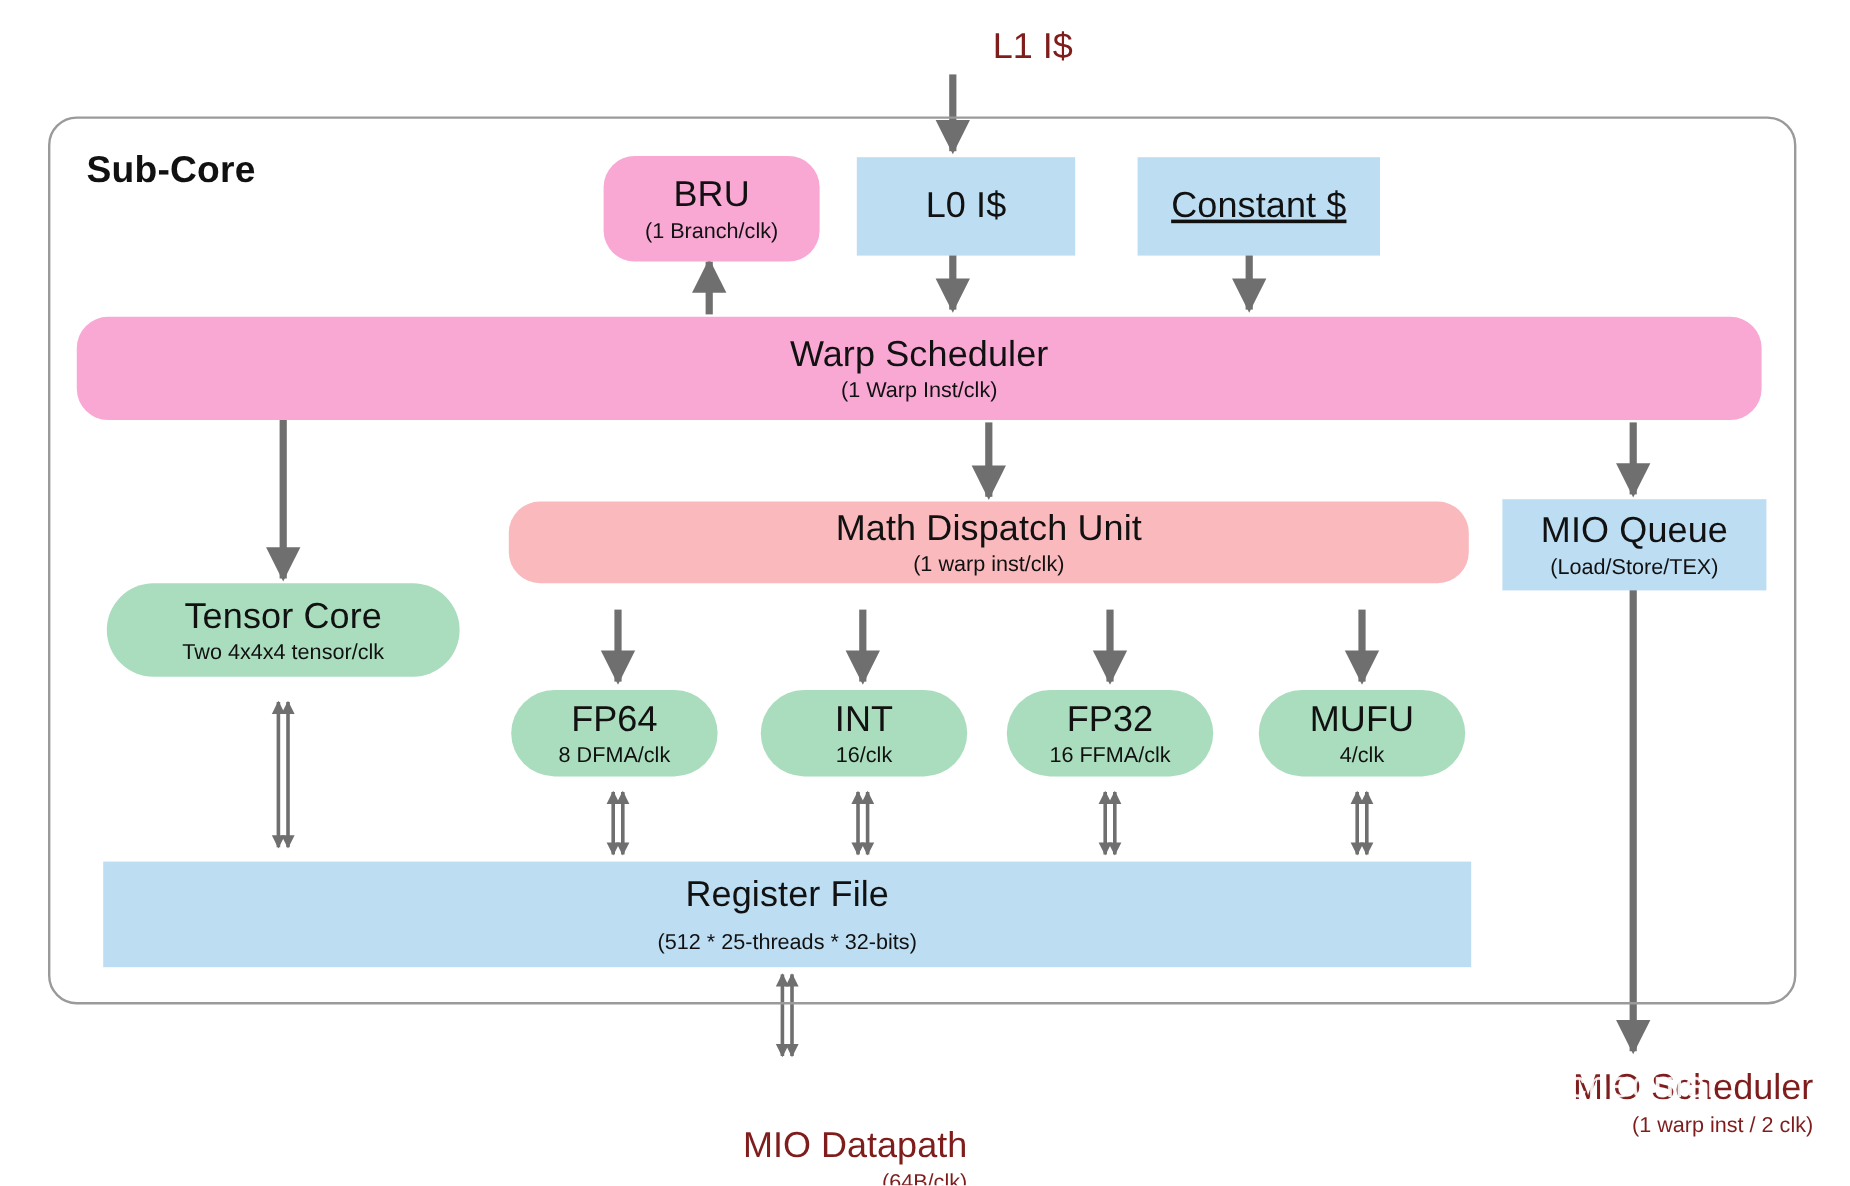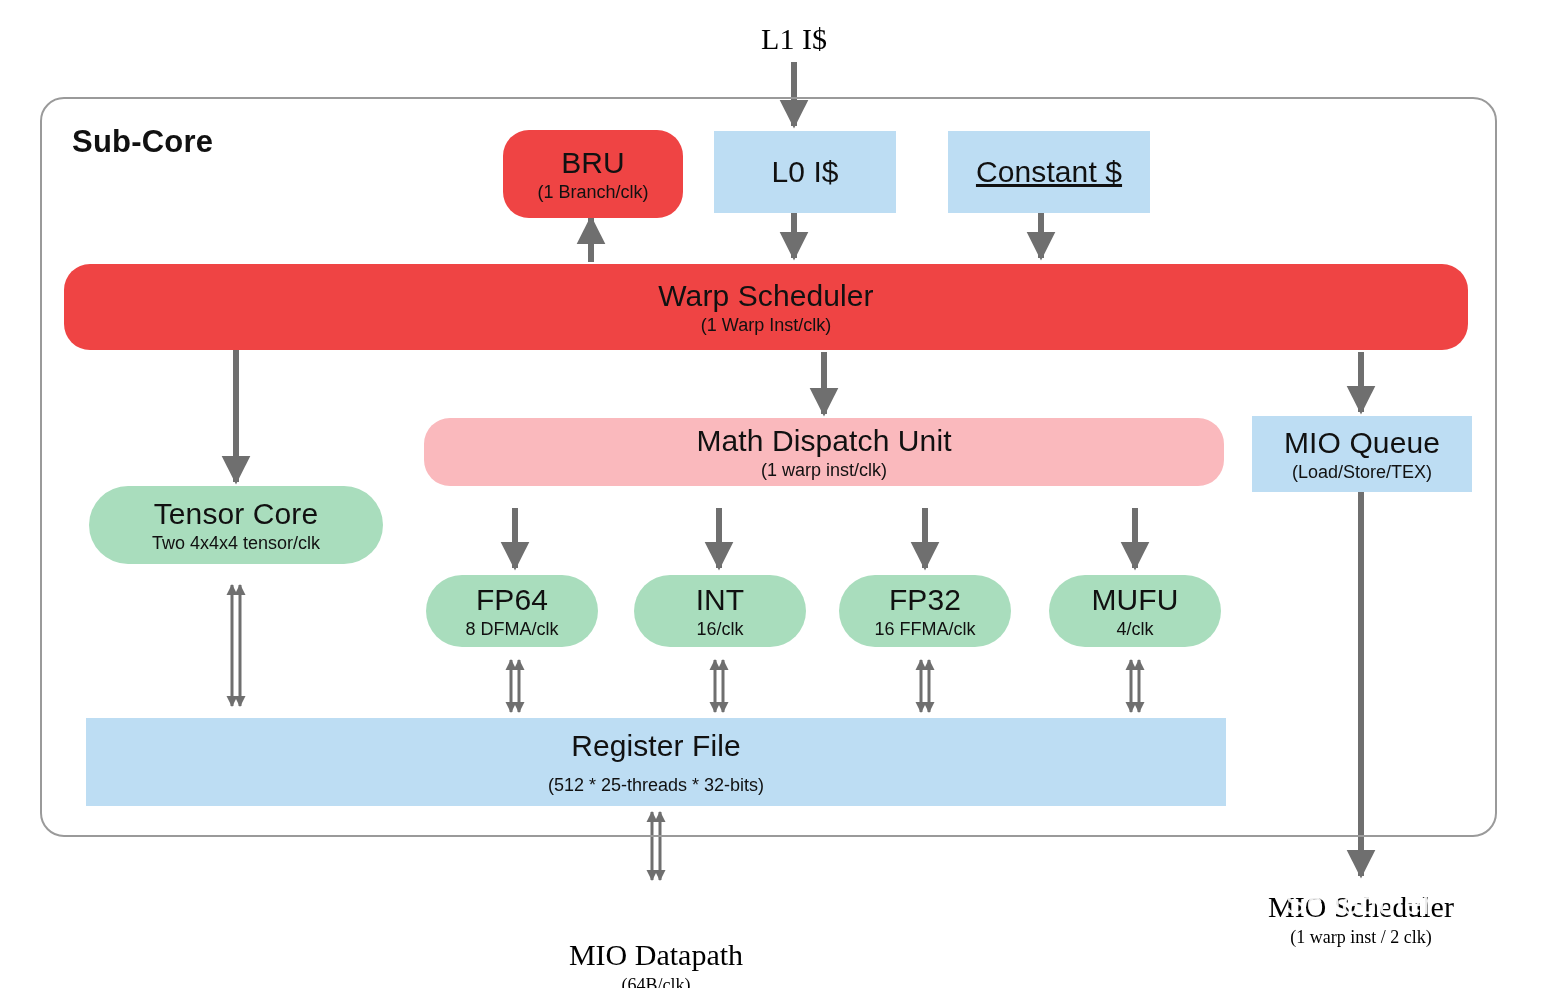--- a/index.html
+++ b/index.html
@@ -38,21 +38,21 @@
     white-space: nowrap;
   }
   .node .t2 {
     font-size: 18px;
     font-weight: 400;
     margin-top: 2px;
     white-space: nowrap;
   }
   .node.single .t1 { margin: 0; }
 
-  .fill-yellow { background: #ef4444; }
+  .fill-yellow { background: #f9a8d4; }
   .fill-blue   { background: #bdddf3; }
   .fill-green  { background: #a9ddbd; }
   .fill-pink   { background: #fab9bd; }
 
   .rect  { border-radius: 0; }
   .pill  { border-radius: 999px; }
   .round { border-radius: 26px; }
 
   
   #subcore-box {
@@ -72,24 +72,23 @@
     top: 124px;
     font-size: 31px;
     font-weight: bold;
     color: #111111;
     letter-spacing: .2px;
   }
 
   
   .freelabel {
     position: absolute;
-    text-align: center;
-    color: #000000;
+    text-align: right;
+    color: #7f1d1d;
     line-height: 1.12;
-    font-family: Liberation Serif, serif;
   }
   .freelabel .t1 {
     font-size: 30px;
     white-space: nowrap;
   }
   .freelabel .t2 {
     font-size: 18px;
     margin-top: 3px;
     white-space: nowrap;
   }

